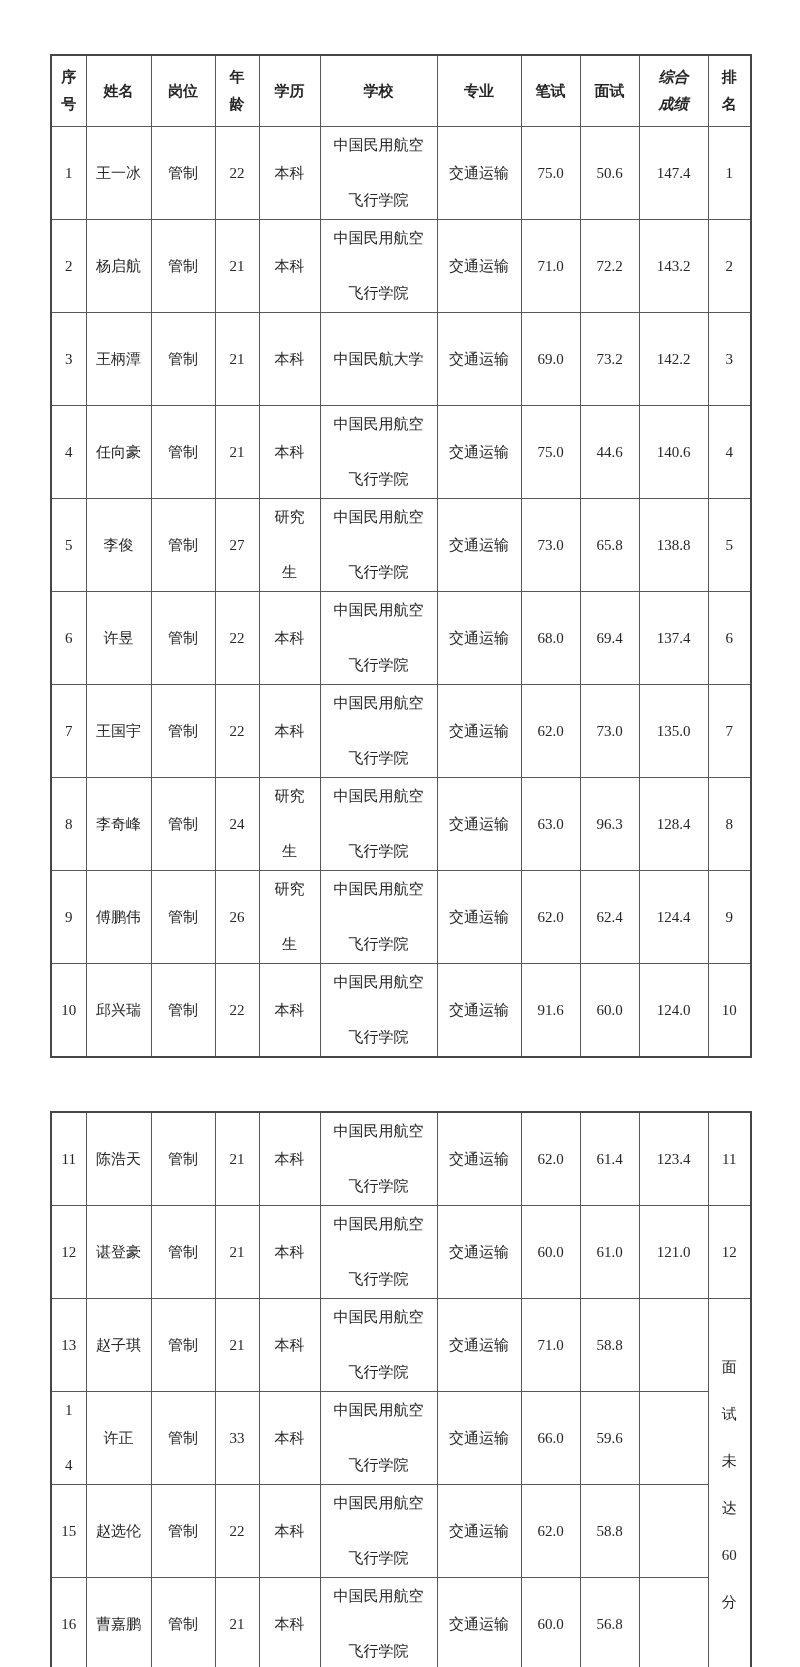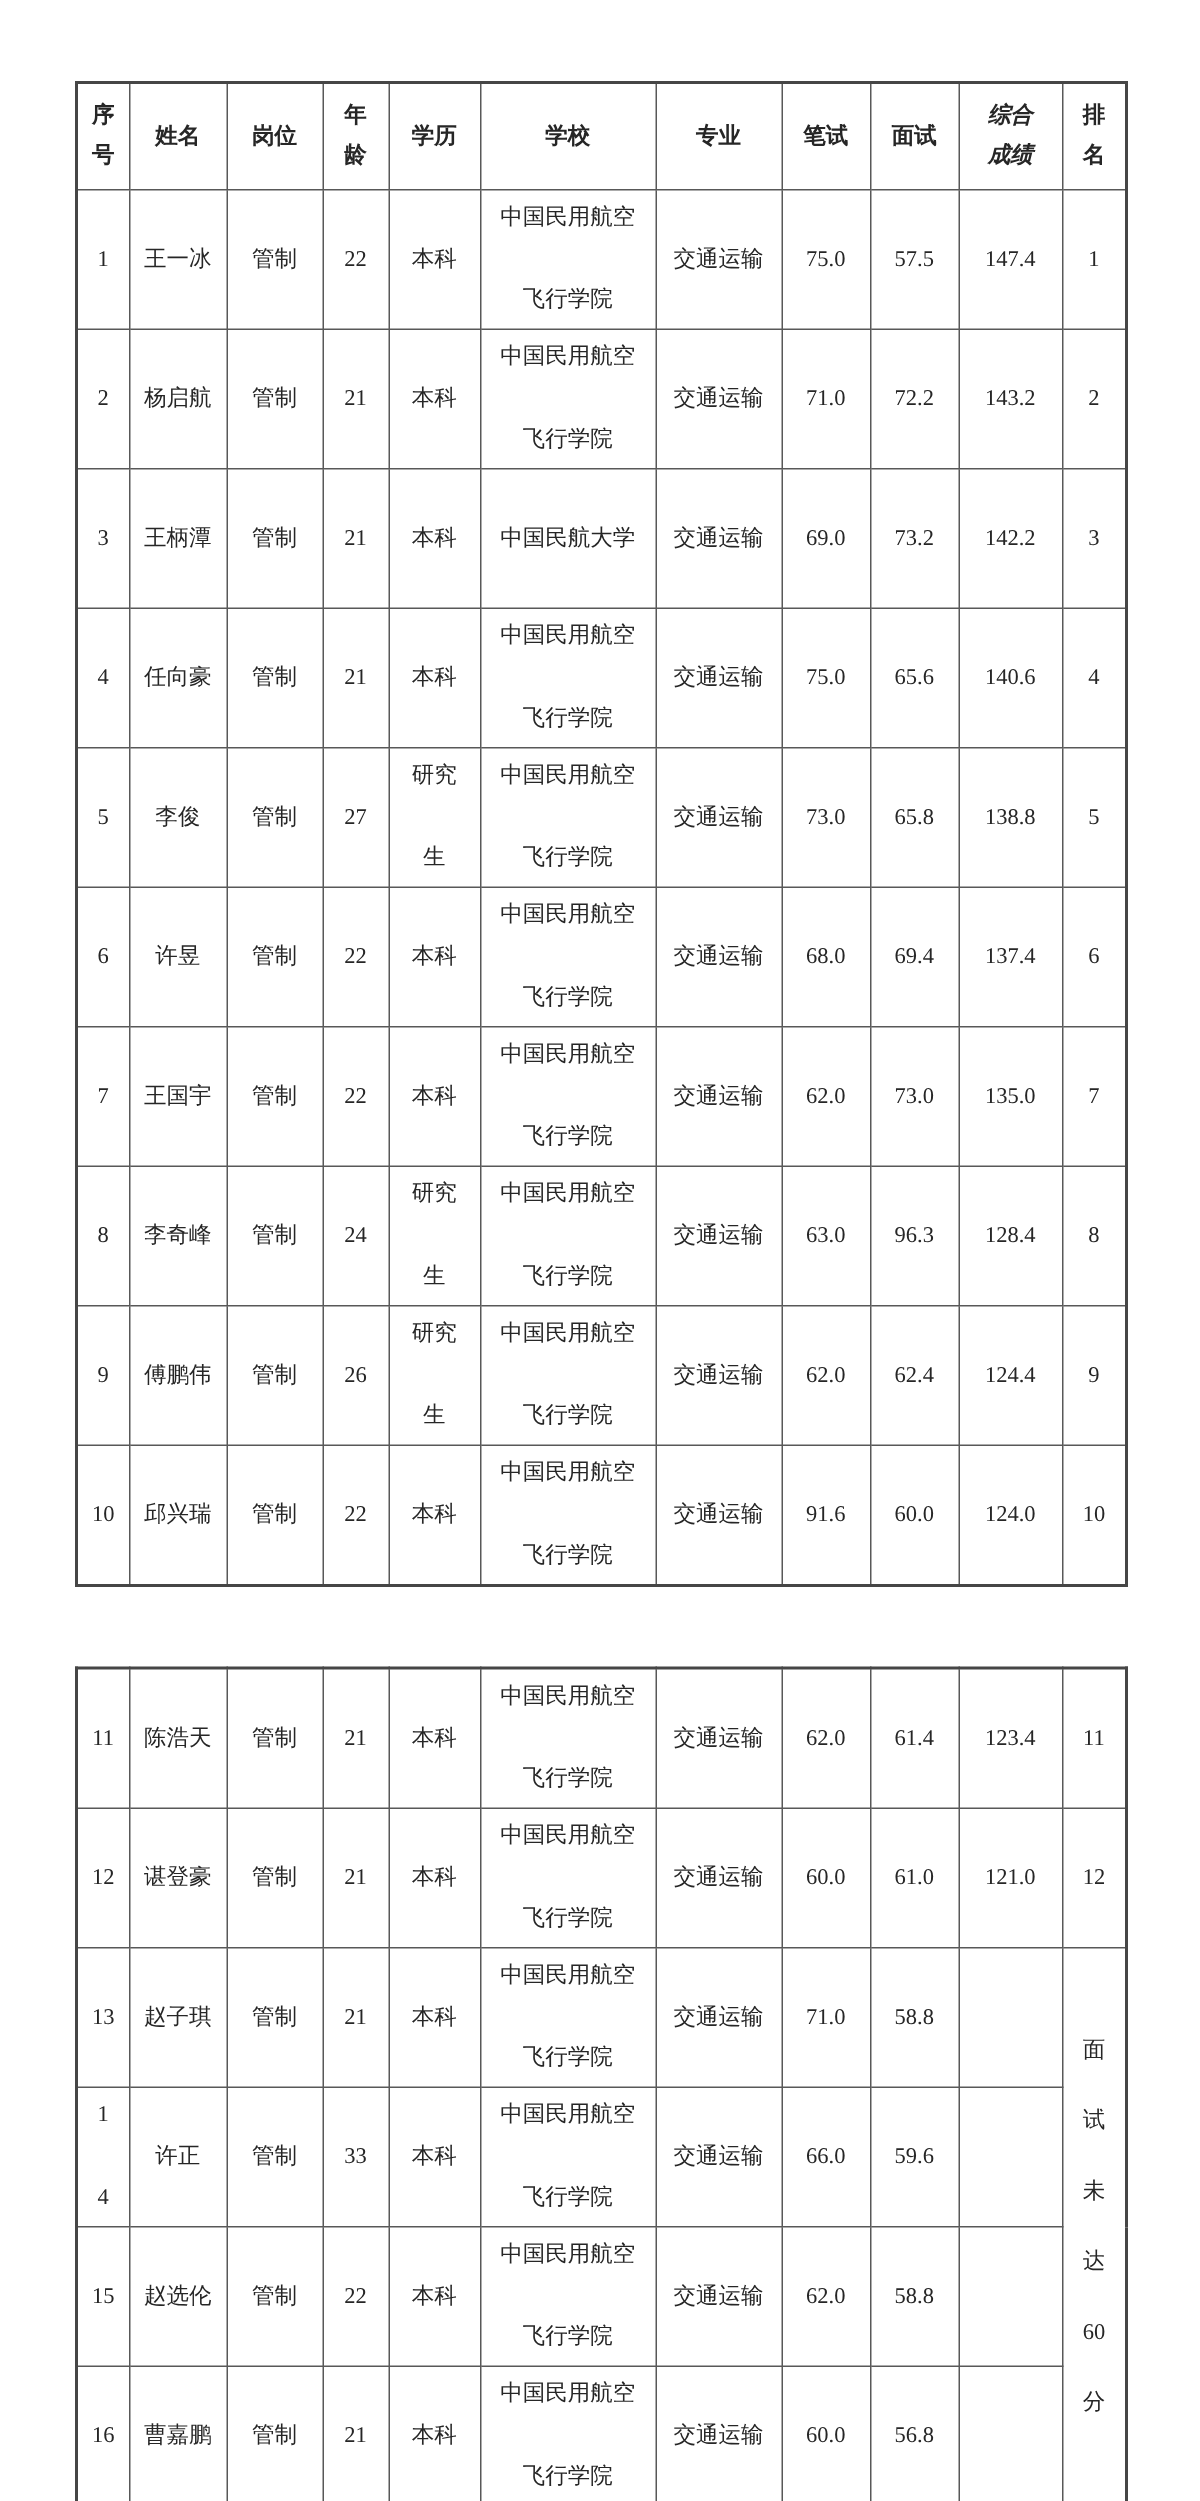--- a/index.html
+++ b/index.html
@@ -142,21 +142,21 @@
                 <div class="t">交通运输</div>
               </div>
             </td>
             <td class="c-written">
               <div class="cellbox">
                 <div class="t">75.0</div>
               </div>
             </td>
             <td class="c-interview">
               <div class="cellbox">
-                <div class="t">57.5</div>
+                <div class="t">50.6</div>
               </div>
             </td>
             <td class="c-total">
               <div class="cellbox">
                 <div class="t">147.4</div>
               </div>
             </td>
             <td class="c-rank">
               <div class="cellbox">
                 <div class="t">1</div>
@@ -313,21 +313,21 @@
                 <div class="t">交通运输</div>
               </div>
             </td>
             <td class="c-written">
               <div class="cellbox">
                 <div class="t">75.0</div>
               </div>
             </td>
             <td class="c-interview">
               <div class="cellbox">
-                <div class="t">65.6</div>
+                <div class="t">44.6</div>
               </div>
             </td>
             <td class="c-total">
               <div class="cellbox">
                 <div class="t">140.6</div>
               </div>
             </td>
             <td class="c-rank">
               <div class="cellbox">
                 <div class="t">4</div>

